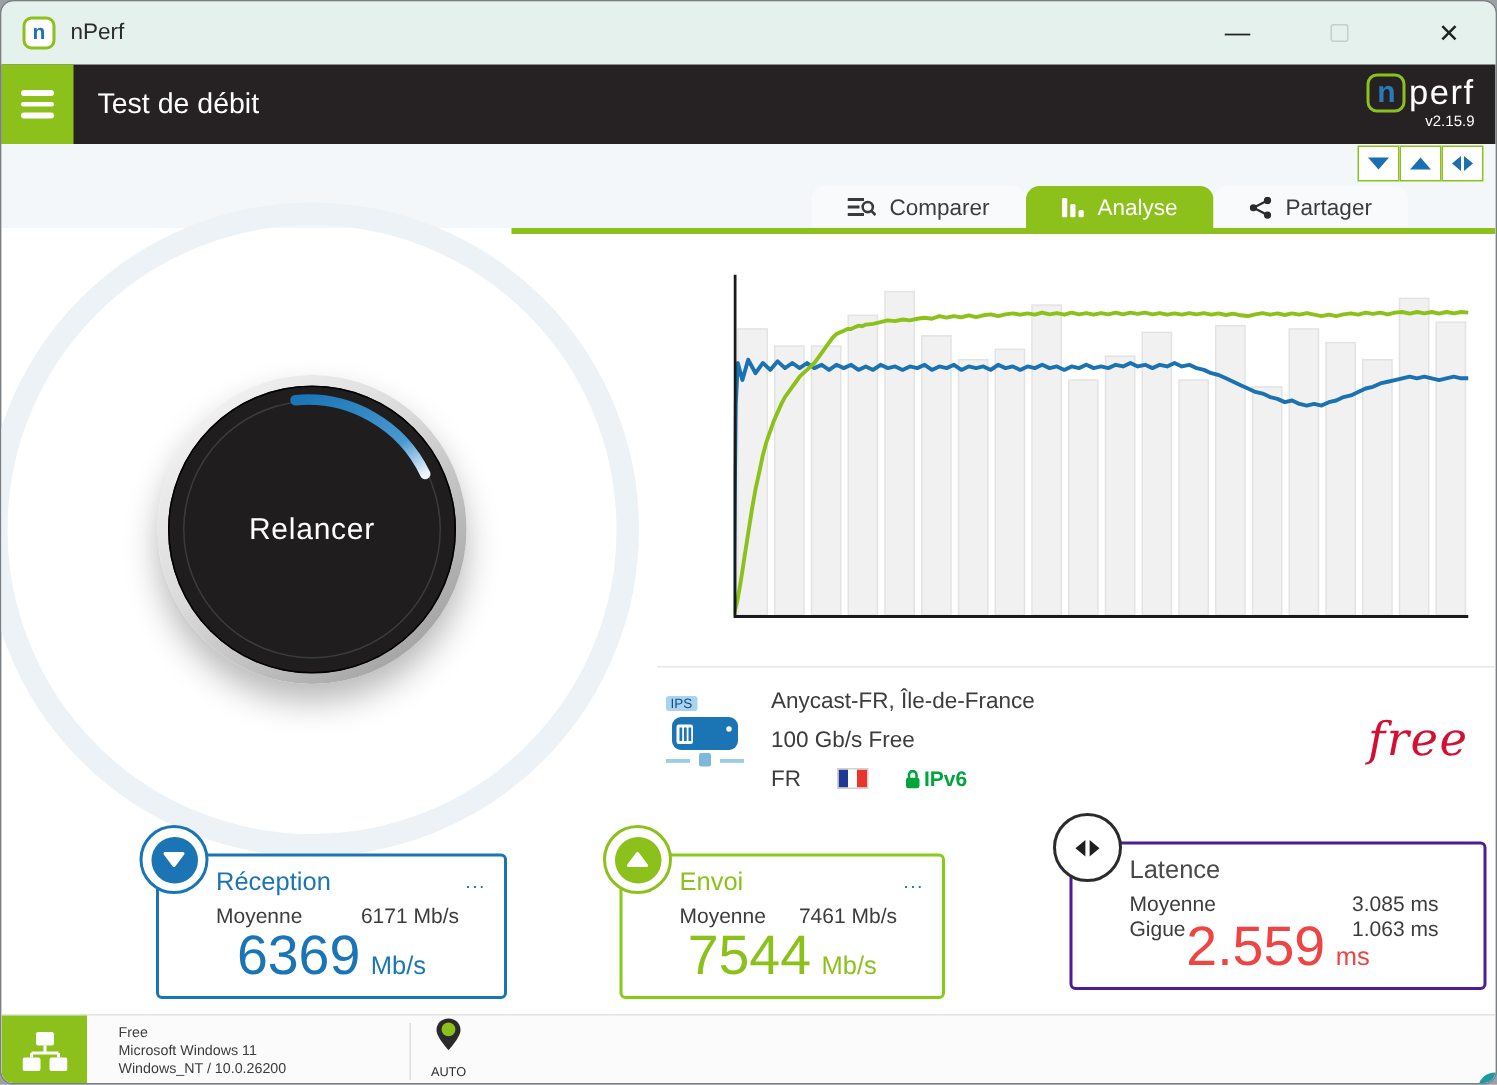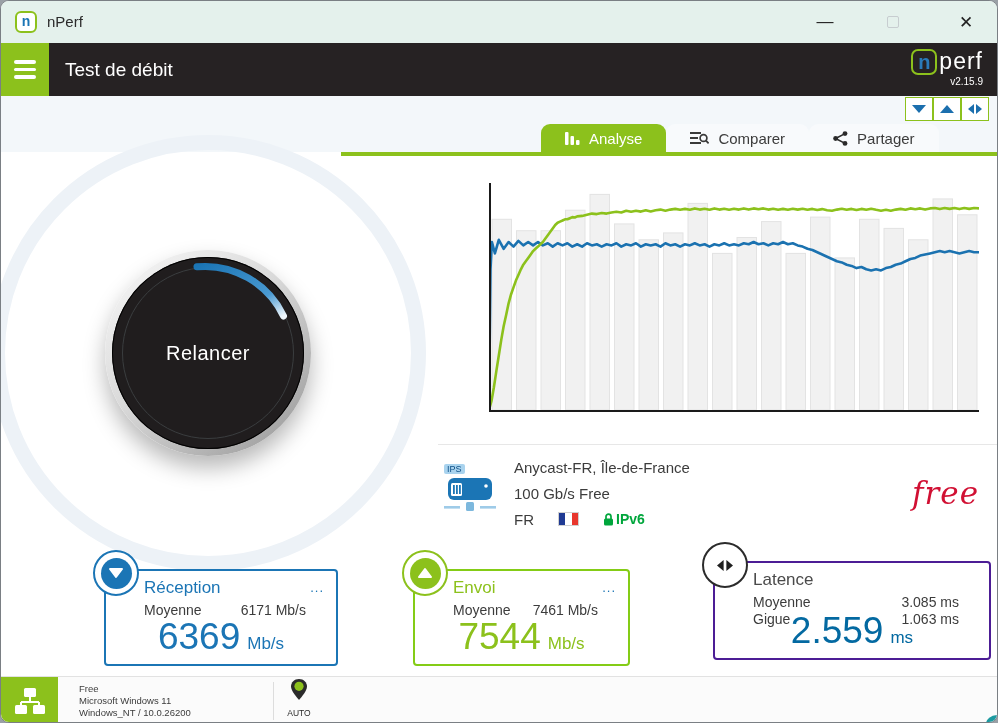--- a/index.html
+++ b/index.html
@@ -83,21 +83,21 @@
   .badge .disc{ width:31px; height:31px; border-radius:50%; display:flex; align-items:center; justify-content:center; }
   .disc-rec{ background:#1b75b5; } .disc-env{ background:#8cc11c; } .disc-lat{ background:#fff; }
   .card-title-row{ display:flex; align-items:center; margin:7px 12px 0 38px; }
   .card-title{ font-size:17px; }
   .t-rec{ color:#1b75b5; } .t-env{ color:#8cc11c; } .t-lat{ color:#4a4a4a; }
   .card-menu{ margin-left:auto; color:#1b75b5; font-size:13px; letter-spacing:1px; line-height:6px; cursor:pointer; }
   .stat-row{ display:flex; justify-content:space-between; margin:4px 30px 0 38px; font-size:14px; color:#3c3c3c; }
   .stat-row.tight{ margin-top:1px; }
   .big-row{ position:absolute; left:0; right:0; bottom:6px; text-align:center; }
   .big-val{ font-size:37px; }
-  .v-rec{ color:#1b75b5; } .v-env{ color:#8cc11c; } .v-lat{ color:#0369a1; }
+  .v-rec{ color:#1b75b5; } .v-env{ color:#8cc11c; } .v-lat{ color:#ef4444; }
   .big-unit{ font-size:17px; margin-left:7px; }
   
   .statusbar{ position:absolute; left:0; top:675px; width:100%; height:48px; background:#fbfbfb;
     border-top:1px solid #e2e2e2; }
   .net-tile{ position:absolute; left:0; top:0; width:57px; height:48px; background:#8cc11c;
     display:flex; align-items:center; justify-content:center; }
   .os-info{ position:absolute; left:78px; top:6px; font-size:9.5px; line-height:12px; color:#3c3c3c; }
   .v-sep{ position:absolute; left:272px; top:5px; height:38px; width:1px; background:#ddd; }
   .auto-block{ position:absolute; left:283px; top:1px; width:30px; text-align:center; }
   .auto-label{ font-size:8.5px; color:#2b2b2b; margin-top:0px; }
@@ -148,37 +148,37 @@
           </svg>
       </div>
       <div class="mini-btn">
         <svg width="16" height="12">
             <polygon points="7,1 7,11 1,6" fill="#1b6fae"></polygon>
             <polygon points="9,1 9,11 15,6" fill="#1b6fae"></polygon>
           </svg>
       </div>
     </div>
     <div class="tabs">
-      <div class="tab active">
-        <svg width="15" height="14">
-          <rect x="0" y="1" width="3.5" height="13" rx="1" fill="#fff"></rect>
-          <rect x="5.5" y="5" width="3.5" height="9" rx="1" fill="#fff"></rect>
-          <rect x="11" y="9" width="3.5" height="5" rx="1" fill="#fff"></rect>
-        </svg>
-        <span>Analyse</span>
-      </div>
       <div class="tab">
         <svg width="19" height="15">
           <rect x="0" y="1" width="11" height="2" fill="#3a3a3a"></rect>
           <rect x="0" y="6" width="8" height="2" fill="#3a3a3a"></rect>
           <rect x="0" y="11" width="11" height="2" fill="#3a3a3a"></rect>
           <circle cx="13.5" cy="7" r="3.4" fill="none" stroke="#3a3a3a" stroke-width="1.7"></circle>
           <line x1="16" y1="9.6" x2="18.6" y2="12.4" stroke="#3a3a3a" stroke-width="1.8"></line>
         </svg>
         <span>Comparer</span>
+      </div>
+      <div class="tab active">
+        <svg width="15" height="14">
+          <rect x="0" y="1" width="3.5" height="13" rx="1" fill="#fff"></rect>
+          <rect x="5.5" y="5" width="3.5" height="9" rx="1" fill="#fff"></rect>
+          <rect x="11" y="9" width="3.5" height="5" rx="1" fill="#fff"></rect>
+        </svg>
+        <span>Analyse</span>
       </div>
       <div class="tab">
         <svg width="15" height="15">
           <circle cx="12" cy="2.6" r="2.4" fill="#2b2b2b"></circle>
           <circle cx="2.6" cy="7.5" r="2.4" fill="#2b2b2b"></circle>
           <circle cx="12" cy="12.4" r="2.4" fill="#2b2b2b"></circle>
           <line x1="2.6" y1="7.5" x2="12" y2="2.6" stroke="#2b2b2b" stroke-width="1.5"></line>
           <line x1="2.6" y1="7.5" x2="12" y2="12.4" stroke="#2b2b2b" stroke-width="1.5"></line>
         </svg>
         <span>Partager</span>

